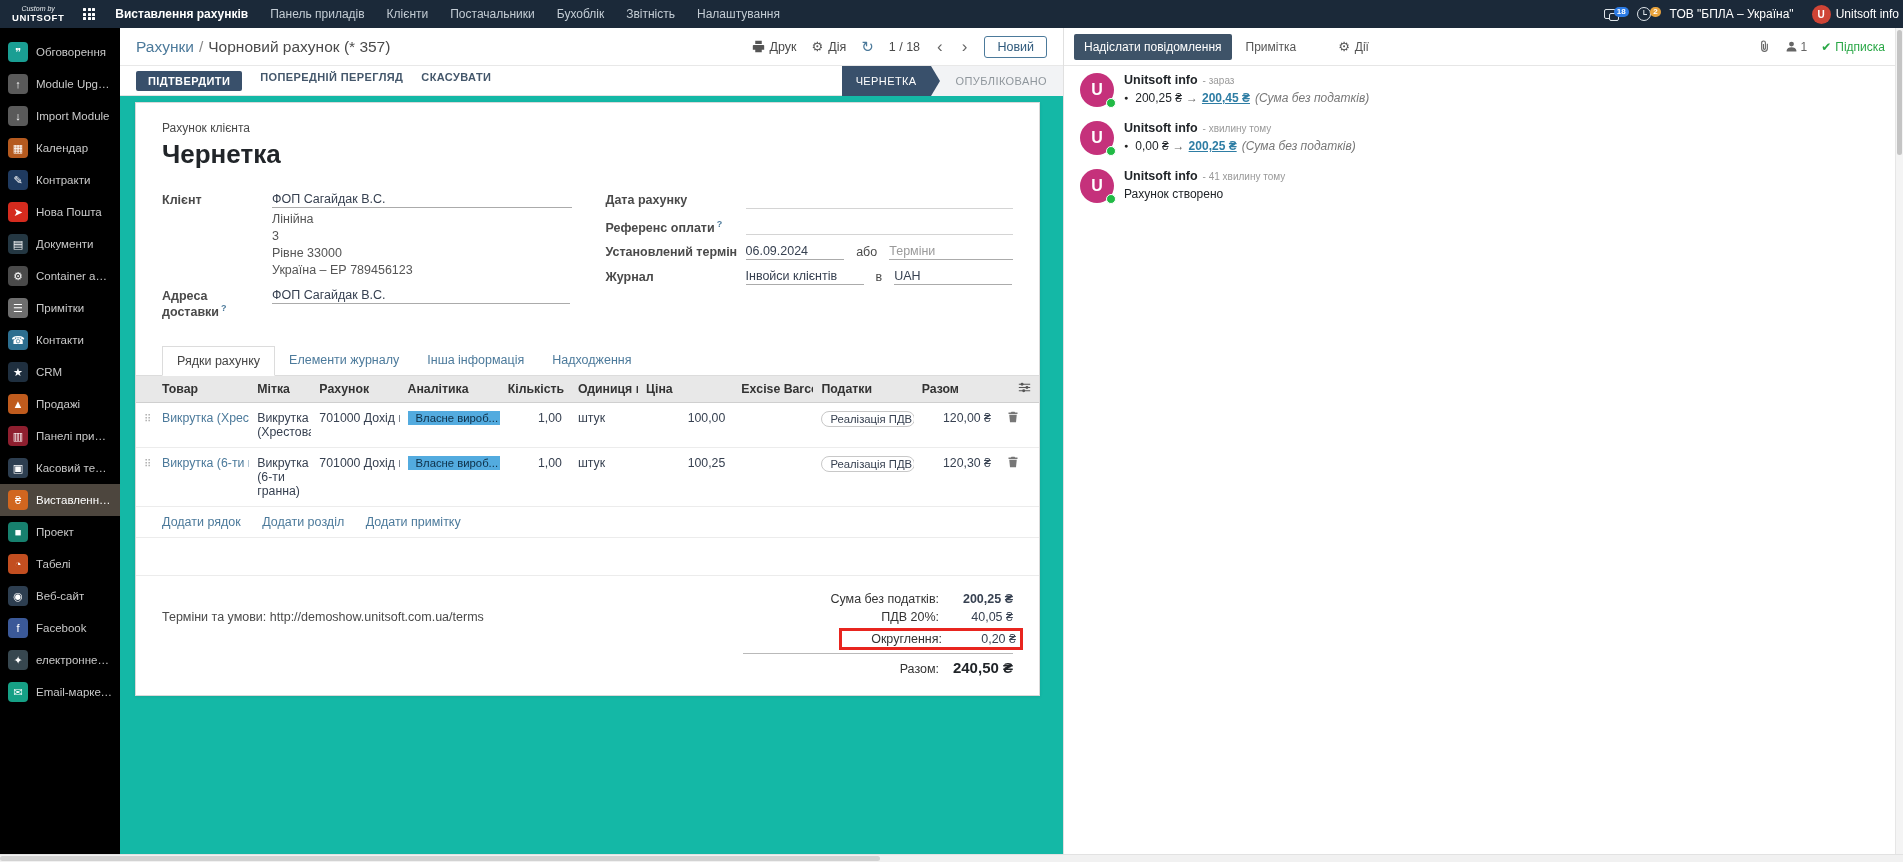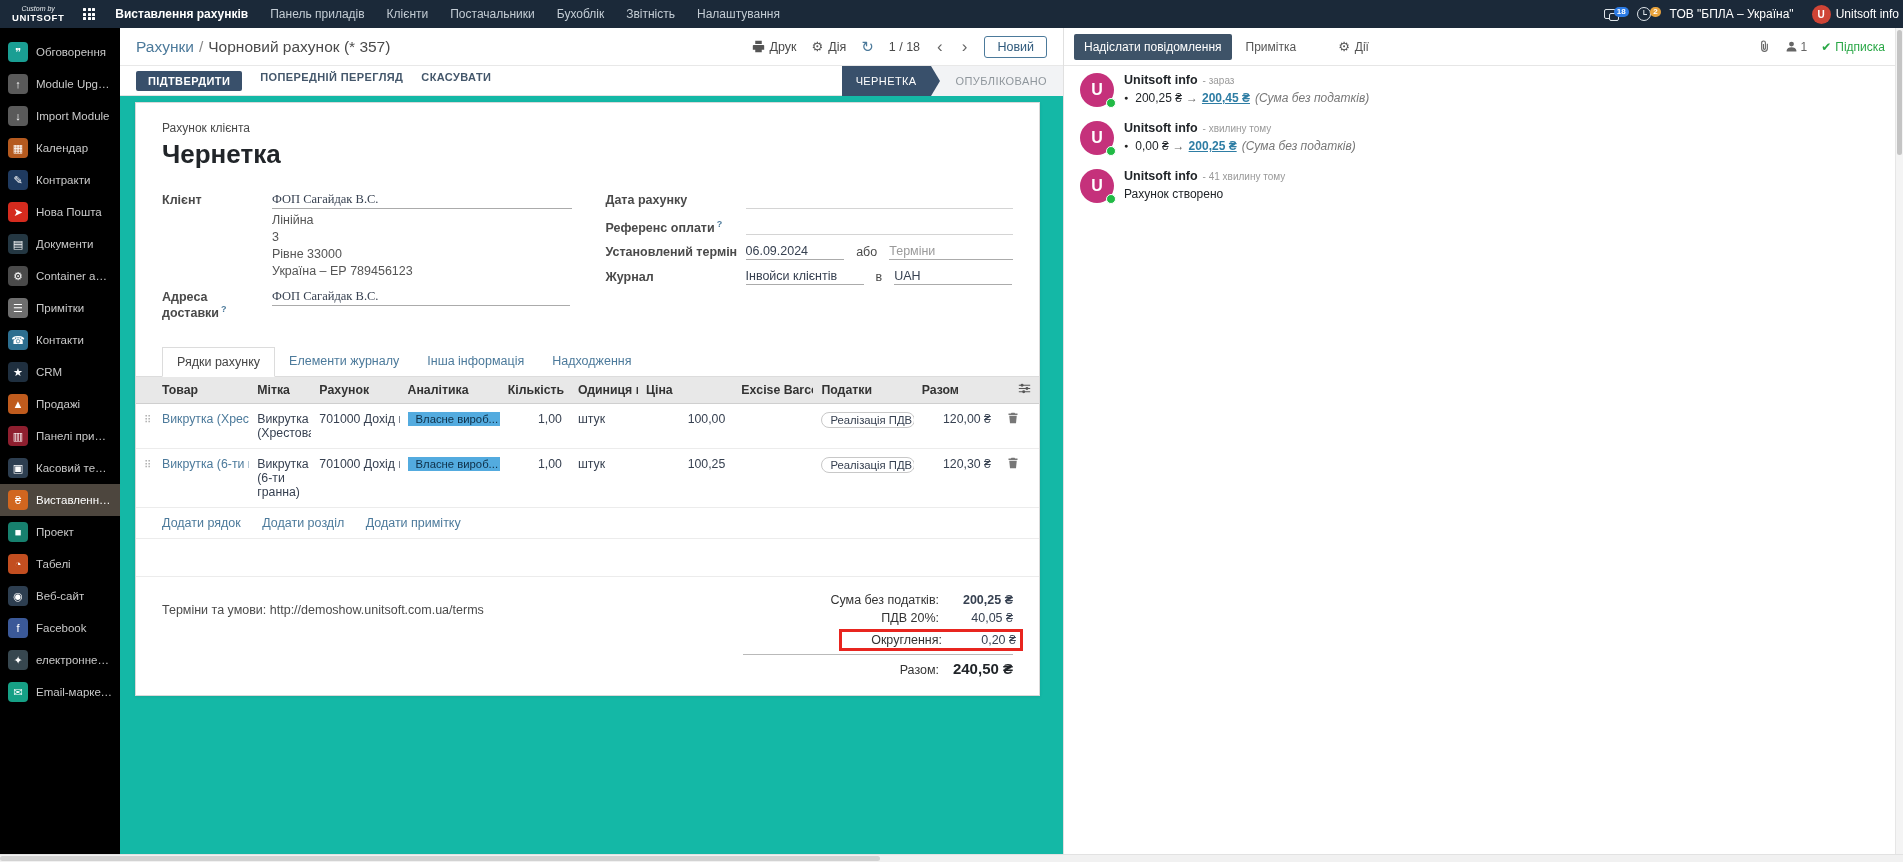--- a/index.html
+++ b/index.html
@@ -76,21 +76,21 @@
   .sheet-inner { padding:0 26px; }
   .doc-type { font-size:12px; color:#4a4a4a; }
   .doc-title { font-size:26px; font-weight:700; color:#212529; margin-top:4px; }
   .form-cols { display:flex; gap:36px; margin-top:22px; font-size:12.5px; }
   .fcol { flex:1; min-width:0; }
   .field-row { display:flex; margin-bottom:9px; align-items:flex-start; }
   .field-label { width:110px; flex:none; font-weight:700; color:#4a4a4a; padding-top:1px; }
   .fcol-right .field-label { width:140px; }
   .q-mark { color:#4c7a9b; font-size:9px; vertical-align:super; margin-left:2px; }
   .field-value { border-bottom:1px solid #ababab; padding-bottom:1px; min-height:16px; cursor:text; }
-  .fv-wide { width:300px;font-family:Liberation Serif, serif; }
+  .fv-wide { width:300px; }
   .fv-small { width:118px; }
   .fv-empty { flex:1; border-bottom:1px solid #d4d4d4; height:17px; cursor:text; }
   .placeholder { color:#9a9a9a; }
   .joiner { color:#4a4a4a; margin:0 12px; padding-top:1px; }
   .address { margin-top:3px; color:#555; line-height:1.35; }
 
   
   .tabs { display:flex; margin-top:18px; border-bottom:1px solid #dcdcdc; padding-left:26px; font-size:12.5px; }
   .tab { padding:7px 14px; color:#4c7a9b; cursor:pointer; margin-bottom:-1px; }
   .tab:first-of-type { background:#fff; border:1px solid #dcdcdc; border-bottom:1px solid #fff; color:#444; }
@@ -110,21 +110,21 @@
   .pill-outline { border:1px solid #c8c8c8; background:#fff; border-radius:10px; padding:1px 8px; font-size:11.3px; white-space:nowrap; display:inline-block; max-width:94px; overflow:hidden; cursor:pointer; }
   .icons-col { width:40px; }
   .trash { color:#777; cursor:pointer; }
   .opt-cols { color:#555; cursor:pointer; float:right; }
   .add-row td { padding:8px; }
   .add-link { margin-right:18px; font-size:12.5px; }
   .space-row td { height:38px; border-bottom:1px solid #e3e3e3; }
 
   
   .sheet-bottom { display:flex; justify-content:space-between; align-items:flex-start; padding:14px 26px 0; font-size:12.5px; }
-  .terms { color:#4a4a4a; margin-top:12px; }
+  .terms { color:#4a4a4a; margin-top:20px; }
   .totals { width:270px; }
   .t-row { display:flex; justify-content:flex-end; align-items:baseline; gap:12px; padding:2px 0; }
   .t-label { color:#333; }
   .t-value { min-width:62px; text-align:right; }
   .bold { font-weight:700; }
   .red-box { border:3px solid #e8251f; padding:0 4px; margin:2px -10px 2px auto; width:184px; }
   .red-box .t-row { padding:1px 0; }
   .t-grand { border-top:1px solid #b9b9b9; margin-top:3px; padding-top:5px; }
   .t-grand .t-value { font-size:15px; font-weight:700; color:#212529; }
 

